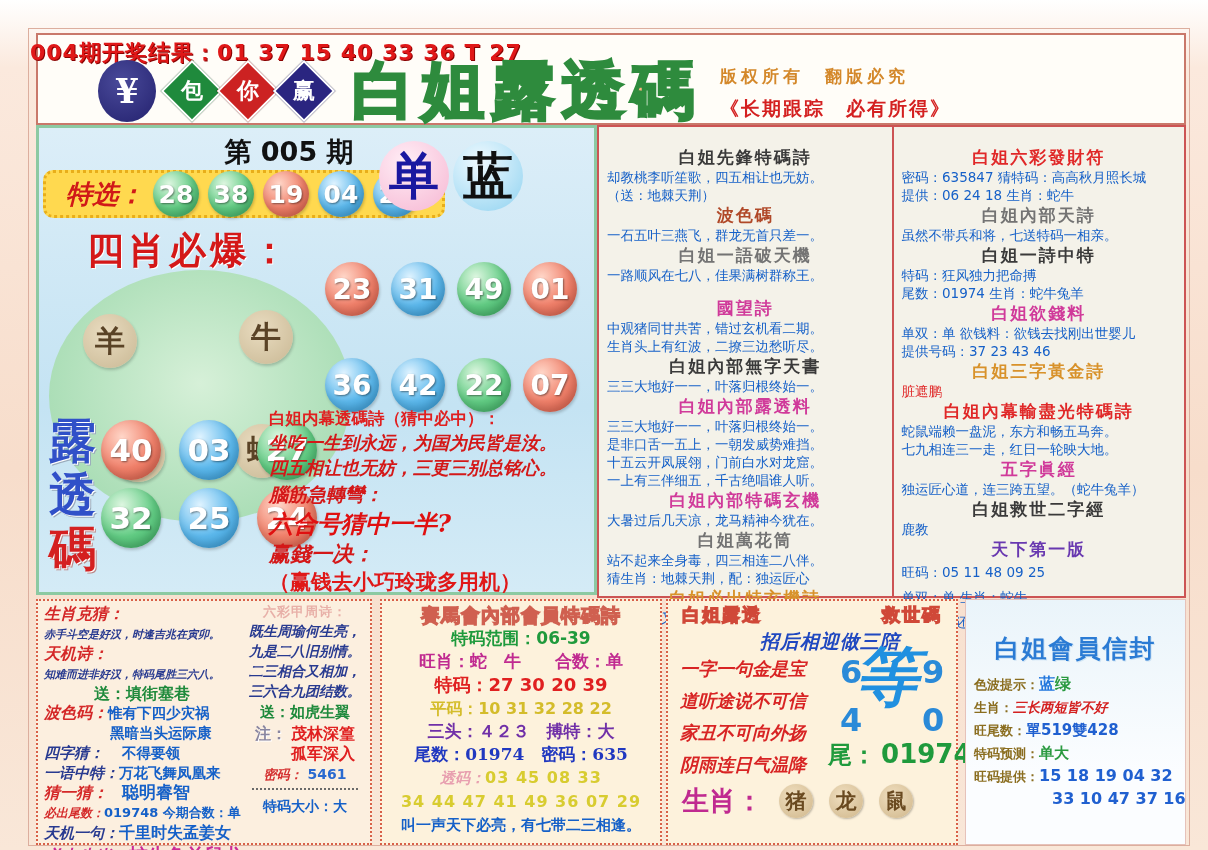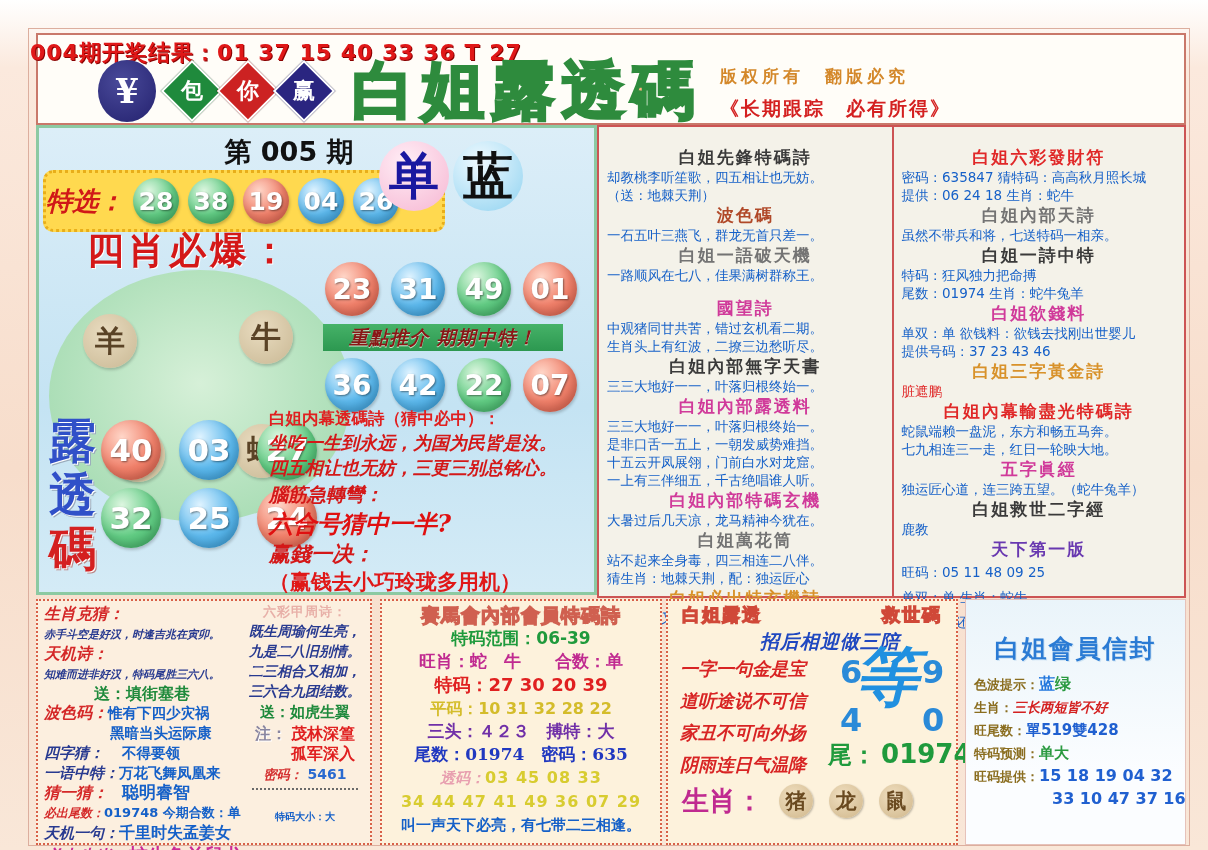--- a/index.html
+++ b/index.html
@@ -26,22 +26,22 @@
             -webkit-text-stroke:3px #2e8b3d;font-family:"DejaVu Sans",sans-serif;white-space:nowrap;line-height:1;}
   #bannerright{margin-left:18px;display:flex;flex-direction:column;gap:8px;padding-top:4px;}
   #copyright{color:#d4882a;font-size:17px;font-weight:bold;letter-spacing:4px;font-family:"DejaVu Serif",serif;}
   #slogan{color:#d42020;font-size:19px;font-weight:bold;letter-spacing:2px;font-family:"DejaVu Serif",serif;}
 
   
   #leftpanel{position:absolute;left:36px;top:125px;width:561px;height:470px;
              background:linear-gradient(180deg,#dceef8,#c4e3f3 60%,#d4ebf6);
              border:3px solid #8cc9a2;box-sizing:border-box;}
   #issue{position:absolute;left:120px;top:6px;width:260px;text-align:center;font-size:27px;font-weight:bold;color:#111;}
-  #texuan{position:absolute;left:4px;top:42px;width:402px;height:62px;background:#ffd94f;border-radius:10px;
-          border:3px dotted #e8ae1a;display:flex;align-items:center;padding-left:0;box-sizing:border-box;}
+  #texuan{position:absolute;left:4px;top:42px;width:402px;height:48px;background:#ffd94f;border-radius:10px;
+          border:3px dotted #e8ae1a;display:flex;align-items:center;padding-left:20px;box-sizing:border-box;}
   #texuan .lbl{color:#d01818;font-size:26px;font-weight:bold;font-style:italic;font-family:"DejaVu Serif",serif;white-space:nowrap;}
   .ball{border-radius:50%;color:#fff;font-weight:bold;display:flex;align-items:center;justify-content:center;
         text-shadow:1px 1px 2px rgba(0,0,0,.45);box-shadow:inset -3px -5px 8px rgba(0,0,0,.18),1px 2px 3px rgba(0,0,0,.2);}
   .ball.red{background:radial-gradient(circle at 35% 28%,#ffd6c8,#f0806a 55%,#e6604a);}
   .ball.blue{background:radial-gradient(circle at 35% 28%,#dff3ff,#5cb8ec 55%,#34a0e0);}
   .ball.green{background:radial-gradient(circle at 35% 28%,#ddf6e0,#62cc84 55%,#3cb464);}
   .b46{width:46px;height:46px;font-size:25px;margin-left:9px;}
   .b56{width:54px;height:54px;font-size:28px;}
   .b62{width:60px;height:60px;font-size:31px;}
   #danball{position:absolute;left:340px;top:13px;width:70px;height:70px;border-radius:50%;
@@ -108,21 +108,21 @@
   #b1c2{flex:1;padding:2px 4px 0 4px;text-align:center;}
   #b1c2 .hdr{color:#e8b0a8;font-size:13px;font-weight:bold;letter-spacing:1px;}
   #b1c2 .sl{color:#283a90;font-size:14px;font-weight:bold;font-style:italic;font-family:"DejaVu Serif",serif;line-height:20px;}
   #b1c2 .gift{color:#1f8a3c;font-size:15px;font-weight:bold;margin-top:2px;}
   #b1c2 .noterow{display:flex;margin-top:2px;text-align:left;justify-content:center;}
   #b1c2 .notelabel{color:#8a86a0;font-size:16px;font-weight:bold;margin-right:4px;text-shadow:1px 1px 0 #fff;}
   #b1c2 .noteline{color:#e02020;font-size:16px;font-weight:bold;line-height:20px;}
   #b1c2 .pwd .pl{color:#d43030;font-size:13px;font-weight:bold;font-style:italic;font-family:"DejaVu Serif",serif;}
   #b1c2 .pwd .pv{color:#2a6ad0;font-size:14px;font-weight:bold;}
   #b1c2 .dots{border-top:2px dotted #6a6a6a;margin:4px 8px;}
-  #b1c2 .size{color:#1560c8;font-size:10px;font-weight:bold;margin-top:20px;}
+  #b1c2 .size{color:#1560c8;font-size:14px;font-weight:bold;margin-top:8px;}
 
   #box2{left:380px;width:282px;text-align:center;padding-top:2px;}
   #box2 .hdr{font-size:19px;font-weight:bold;letter-spacing:1px;color:#fbe3da;-webkit-text-stroke:1.2px #d06050;line-height:24px;white-space:nowrap;}
   #box2 .row{line-height:23px;white-space:nowrap;}
   .c-green{color:#1f9a3c;font-size:17px;font-weight:bold;}
   .c-mag{color:#c02a90;font-size:17px;font-weight:bold;font-family:"DejaVu Serif",serif;}
   .c-red{color:#e02020;font-size:18px;font-weight:bold;}
   .c-gold{color:#d4bc2a;font-size:16px;font-weight:bold;}
   .c-purple{color:#7030a8;font-size:17px;font-weight:bold;font-family:"DejaVu Serif",serif;}
   .c-blue{color:#2038c0;font-size:17px;font-weight:bold;font-family:"DejaVu Serif",serif;}
@@ -211,21 +211,20 @@
         <div class="animal an2">兔</div>
         <div class="animal an3">蛇</div>
       </div>
     </div>
     <div class="ballrow" id="row1">
       <span class="ball red b56">23</span>
       <span class="ball blue b56">31</span>
       <span class="ball green b56">49</span>
       <span class="ball red b56">01</span>
     </div>
-    <div id="ribbon">重點推介 期期中特！</div>
     <div class="ballrow" id="row2">
       <span class="ball blue b56">36</span>
       <span class="ball blue b56">42</span>
       <span class="ball green b56">22</span>
       <span class="ball red b56">07</span>
     </div>
     <div id="vert">
       <span class="v0">露</span>
       <span class="v1">透</span>
       <span class="v2">碼</span>

